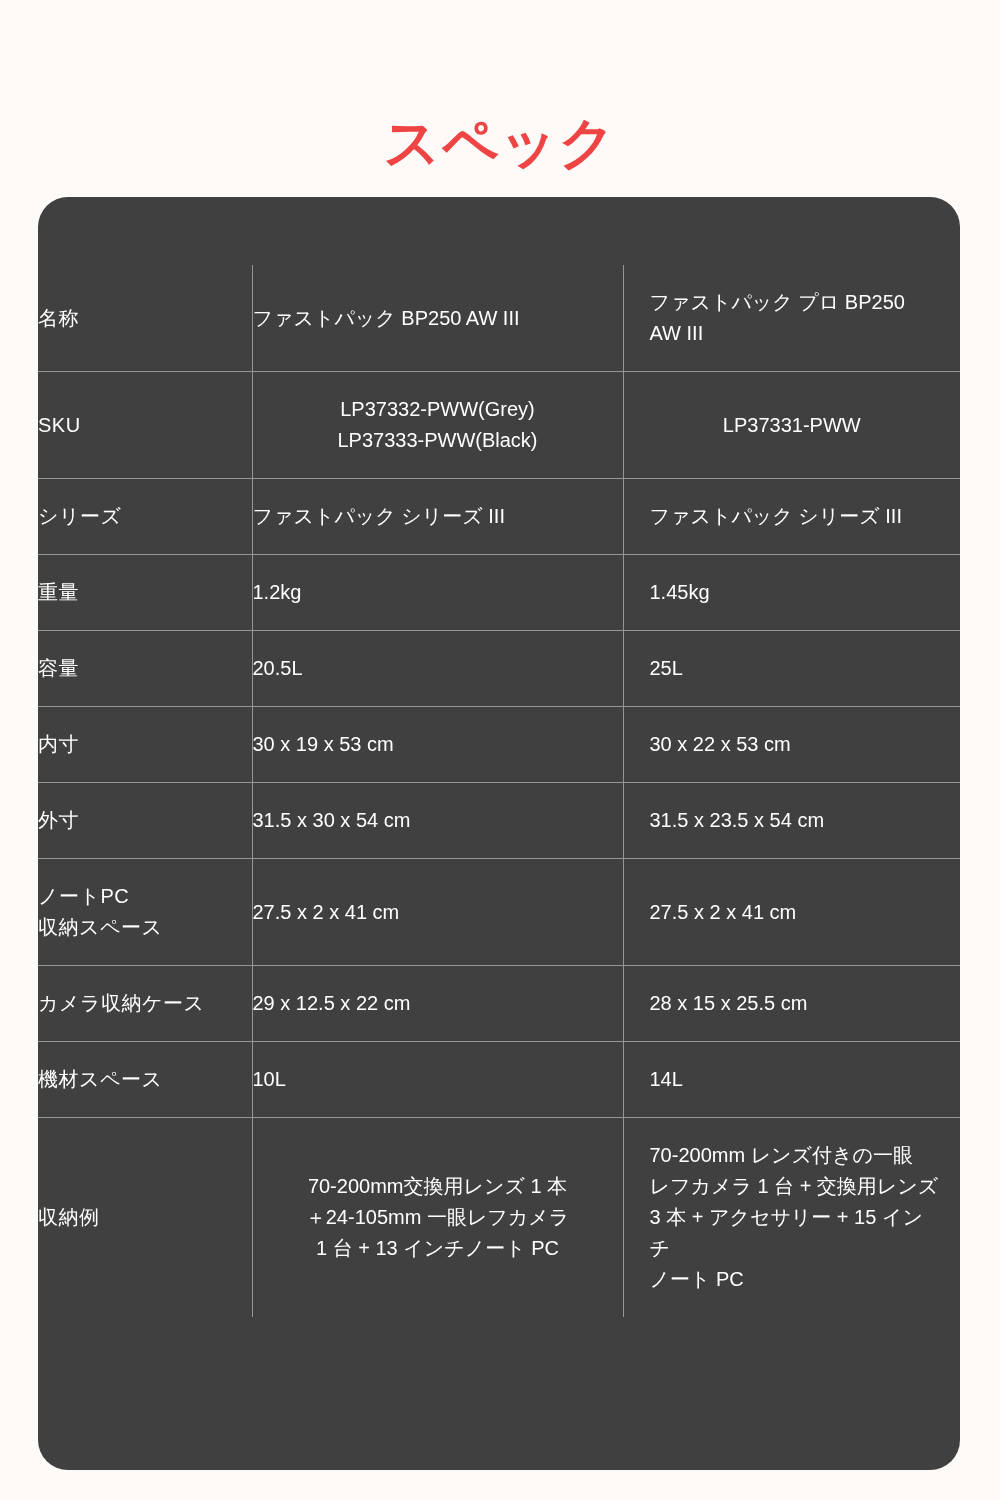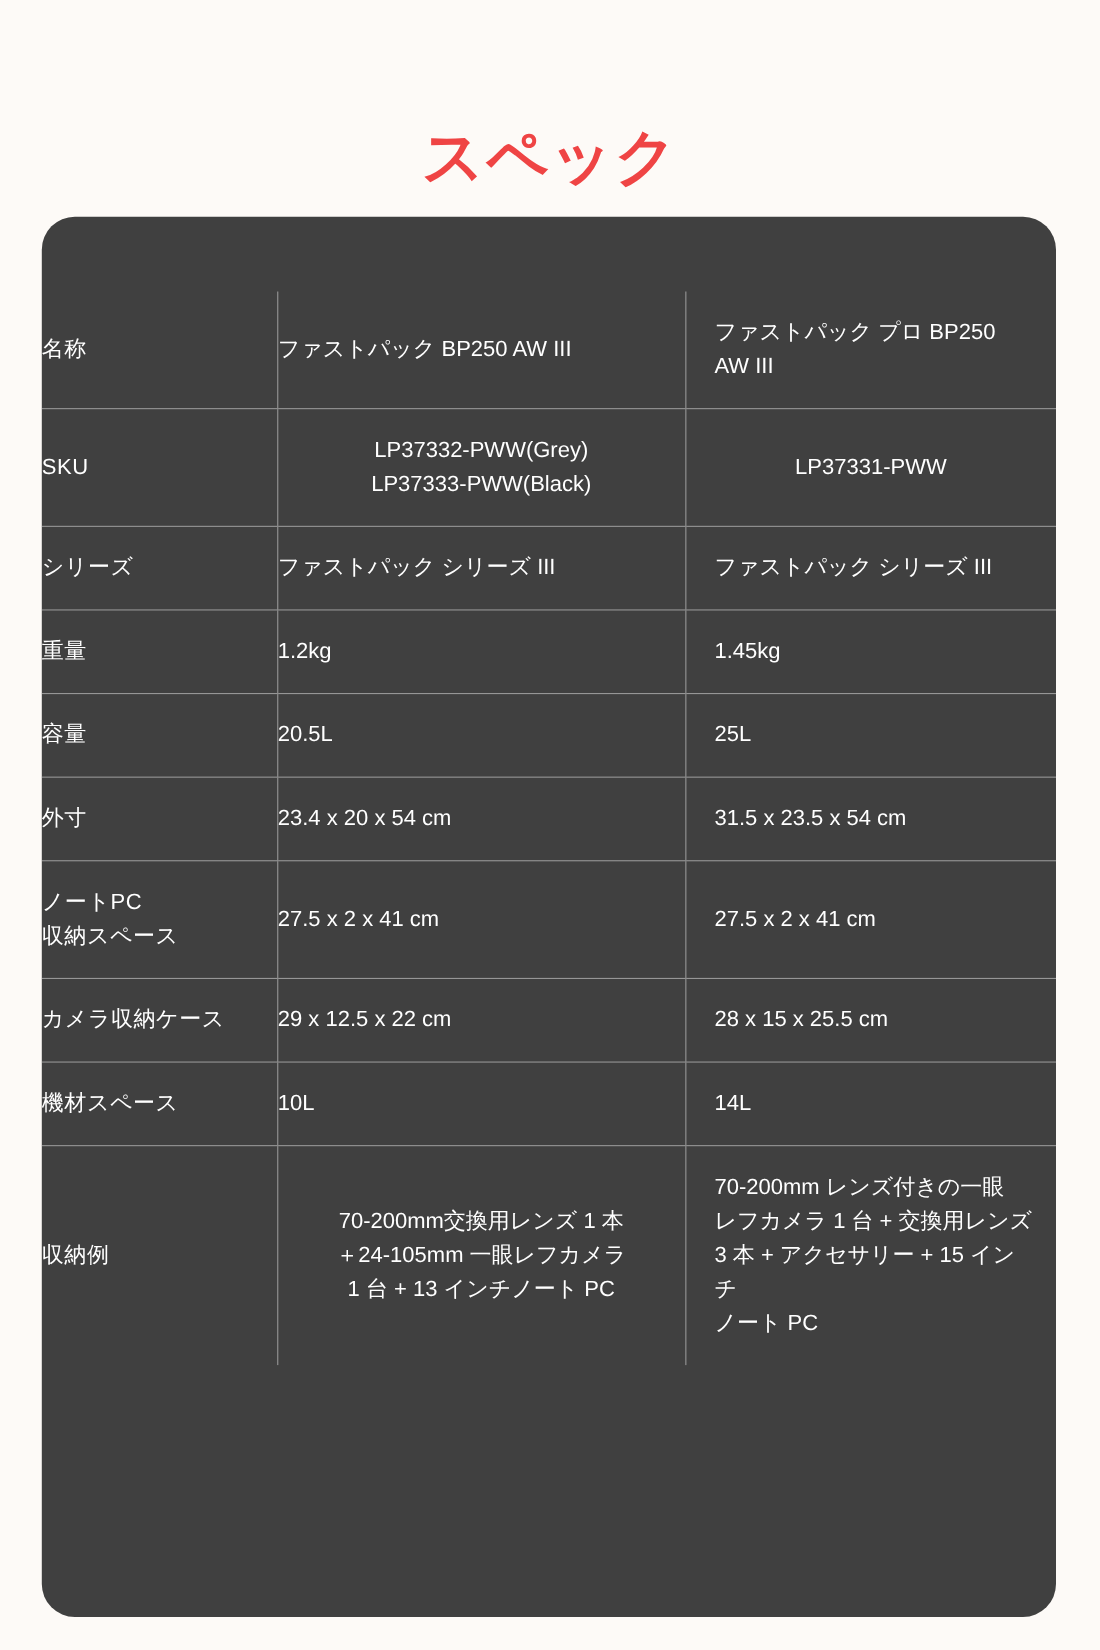--- a/index.html
+++ b/index.html
@@ -152,24 +152,29 @@
           <td class="val multiline">1.2kg</td>
           <td class="val b multiline">1.45kg</td>
         </tr>
 
         <tr>
           <td class="lbl multiline">容量</td>
           <td class="val multiline">20.5L</td>
           <td class="val b multiline">25L</td>
         </tr>
 
+        <tr>
+          <td class="lbl multiline">内寸</td>
+          <td class="val multiline">30 x 19 x 53 cm</td>
+          <td class="val b multiline">30 x 22 x 53 cm</td>
+        </tr>
 
         <tr>
           <td class="lbl multiline">外寸</td>
-          <td class="val multiline">23.4 x 20 x 54 cm</td>
+          <td class="val multiline">31.5 x 30 x 54 cm</td>
           <td class="val b multiline">31.5 x 23.5 x 54 cm</td>
         </tr>
 
         <tr class="row-laptop">
           <td class="lbl multiline">ノートPC
 収納スペース</td>
           <td class="val multiline">27.5 x 2 x 41 cm</td>
           <td class="val b multiline">27.5 x 2 x 41 cm</td>
         </tr>
 

